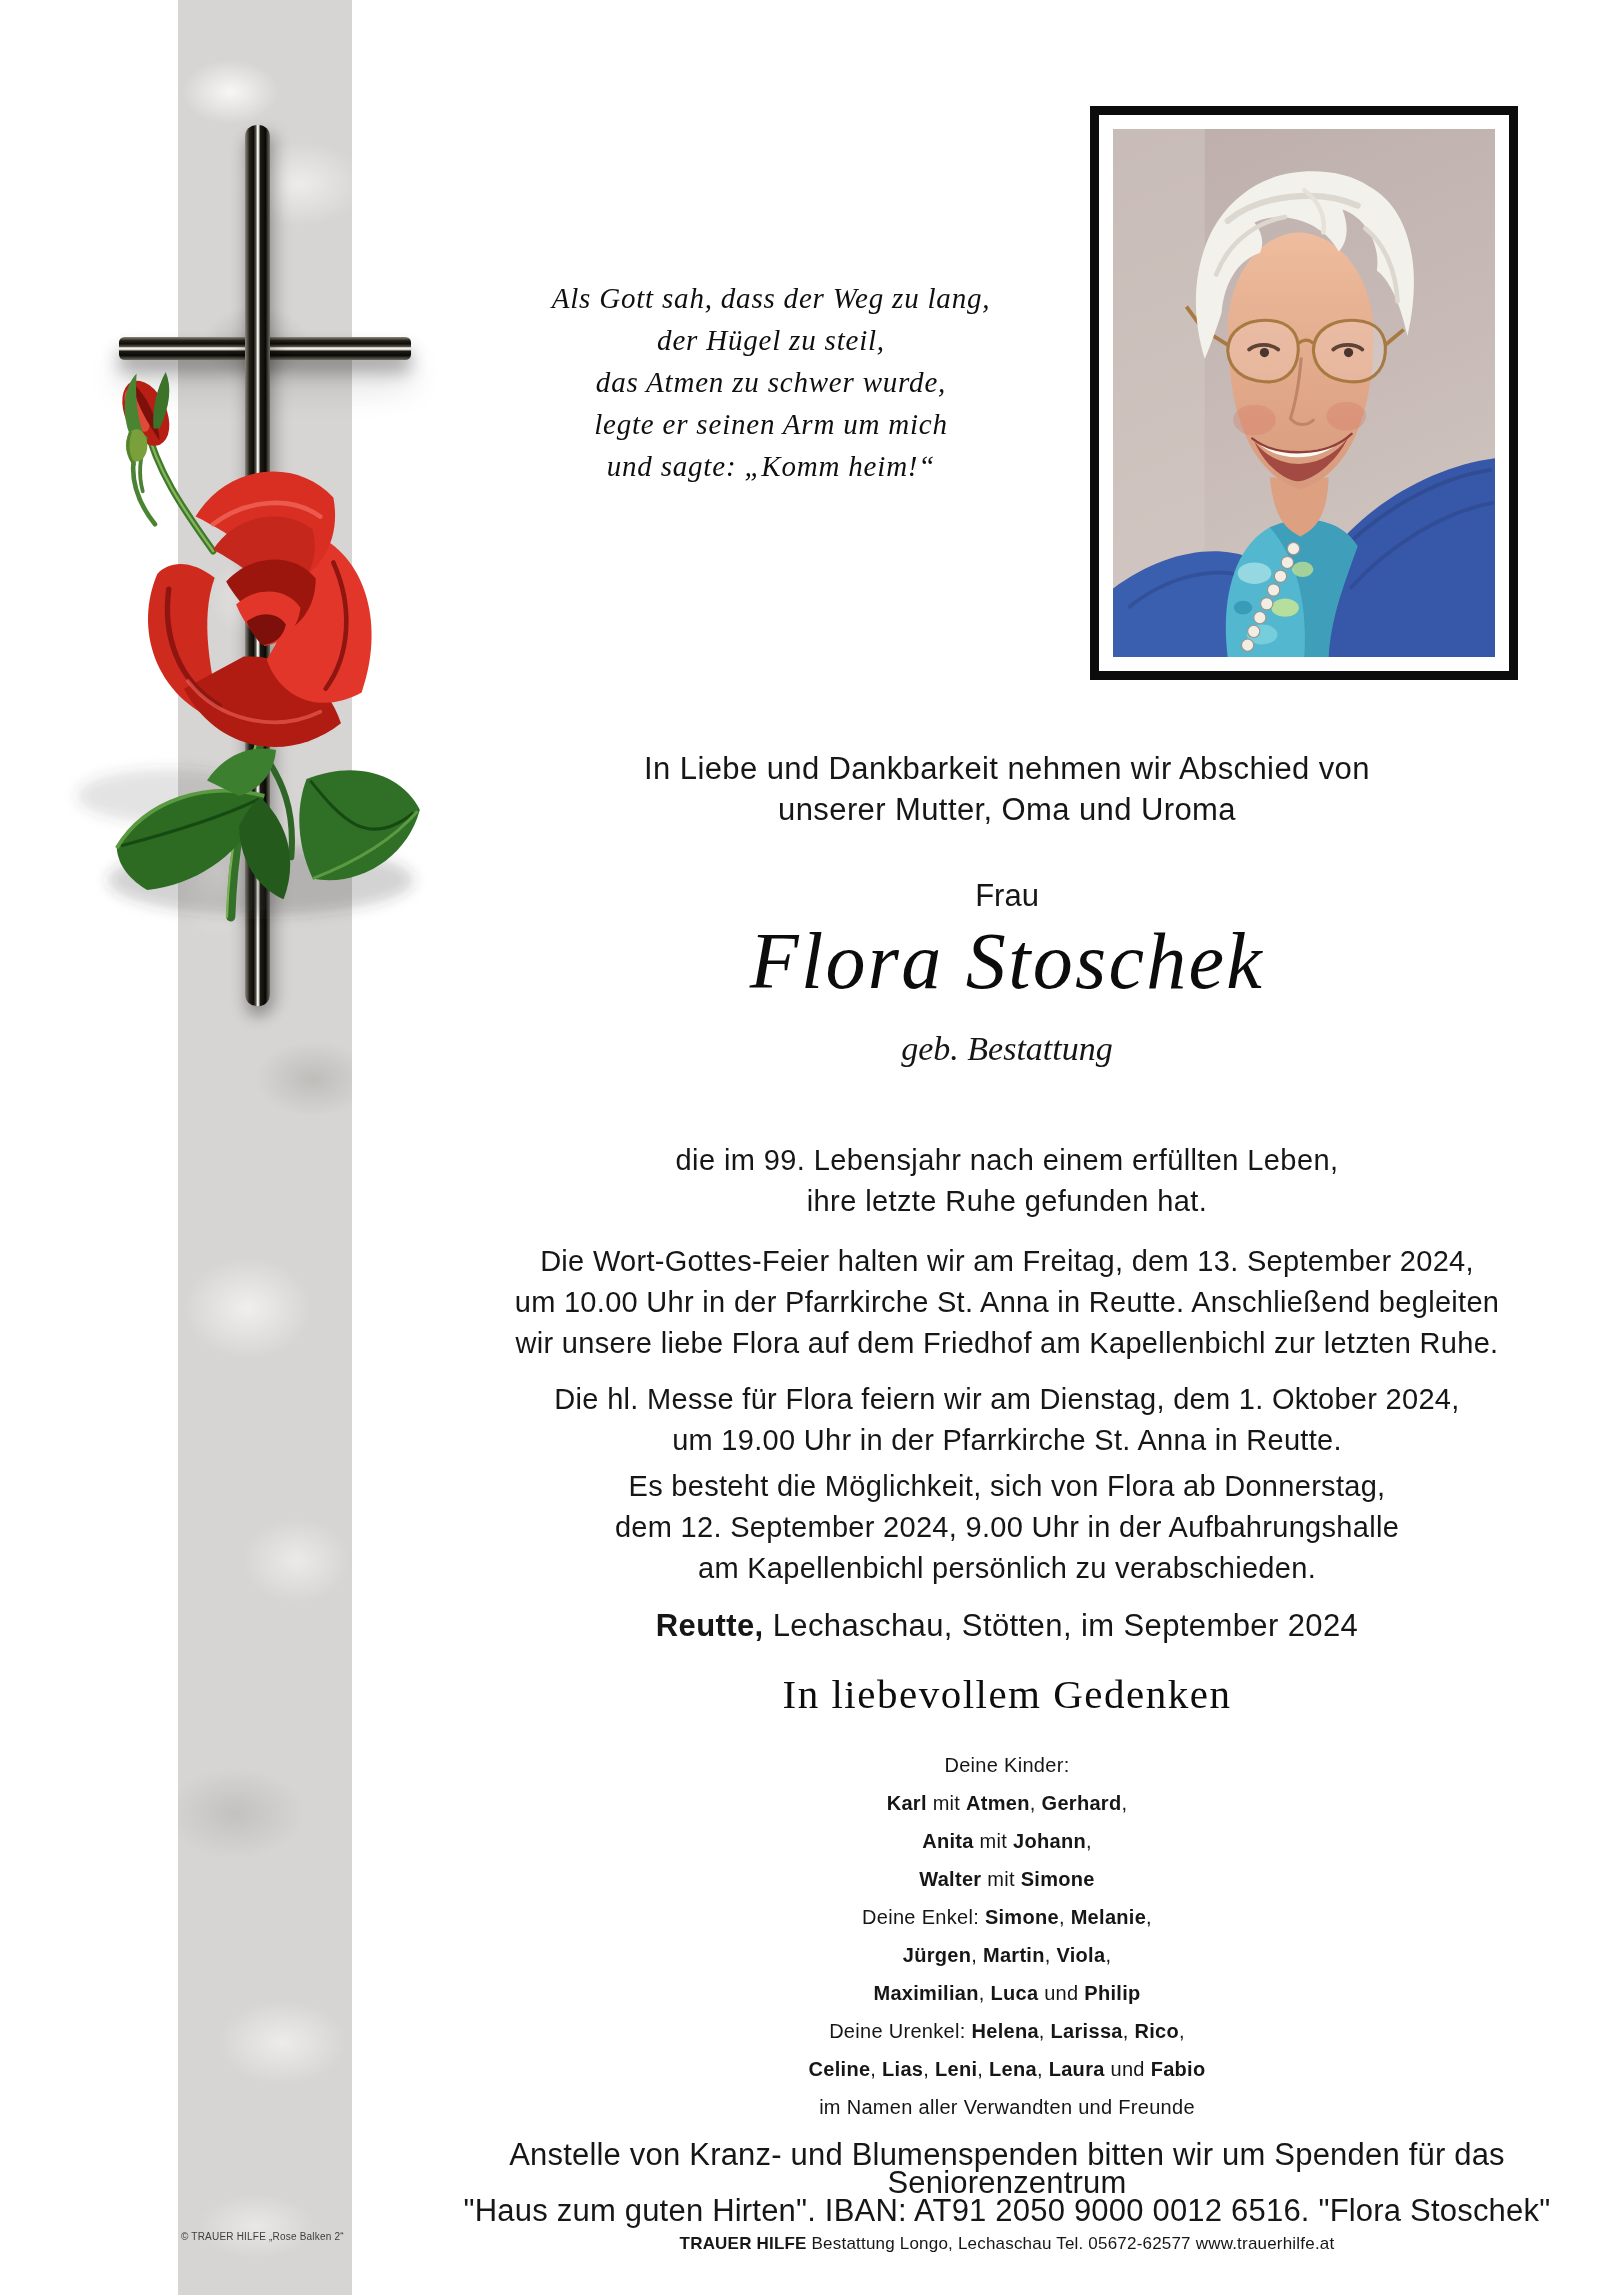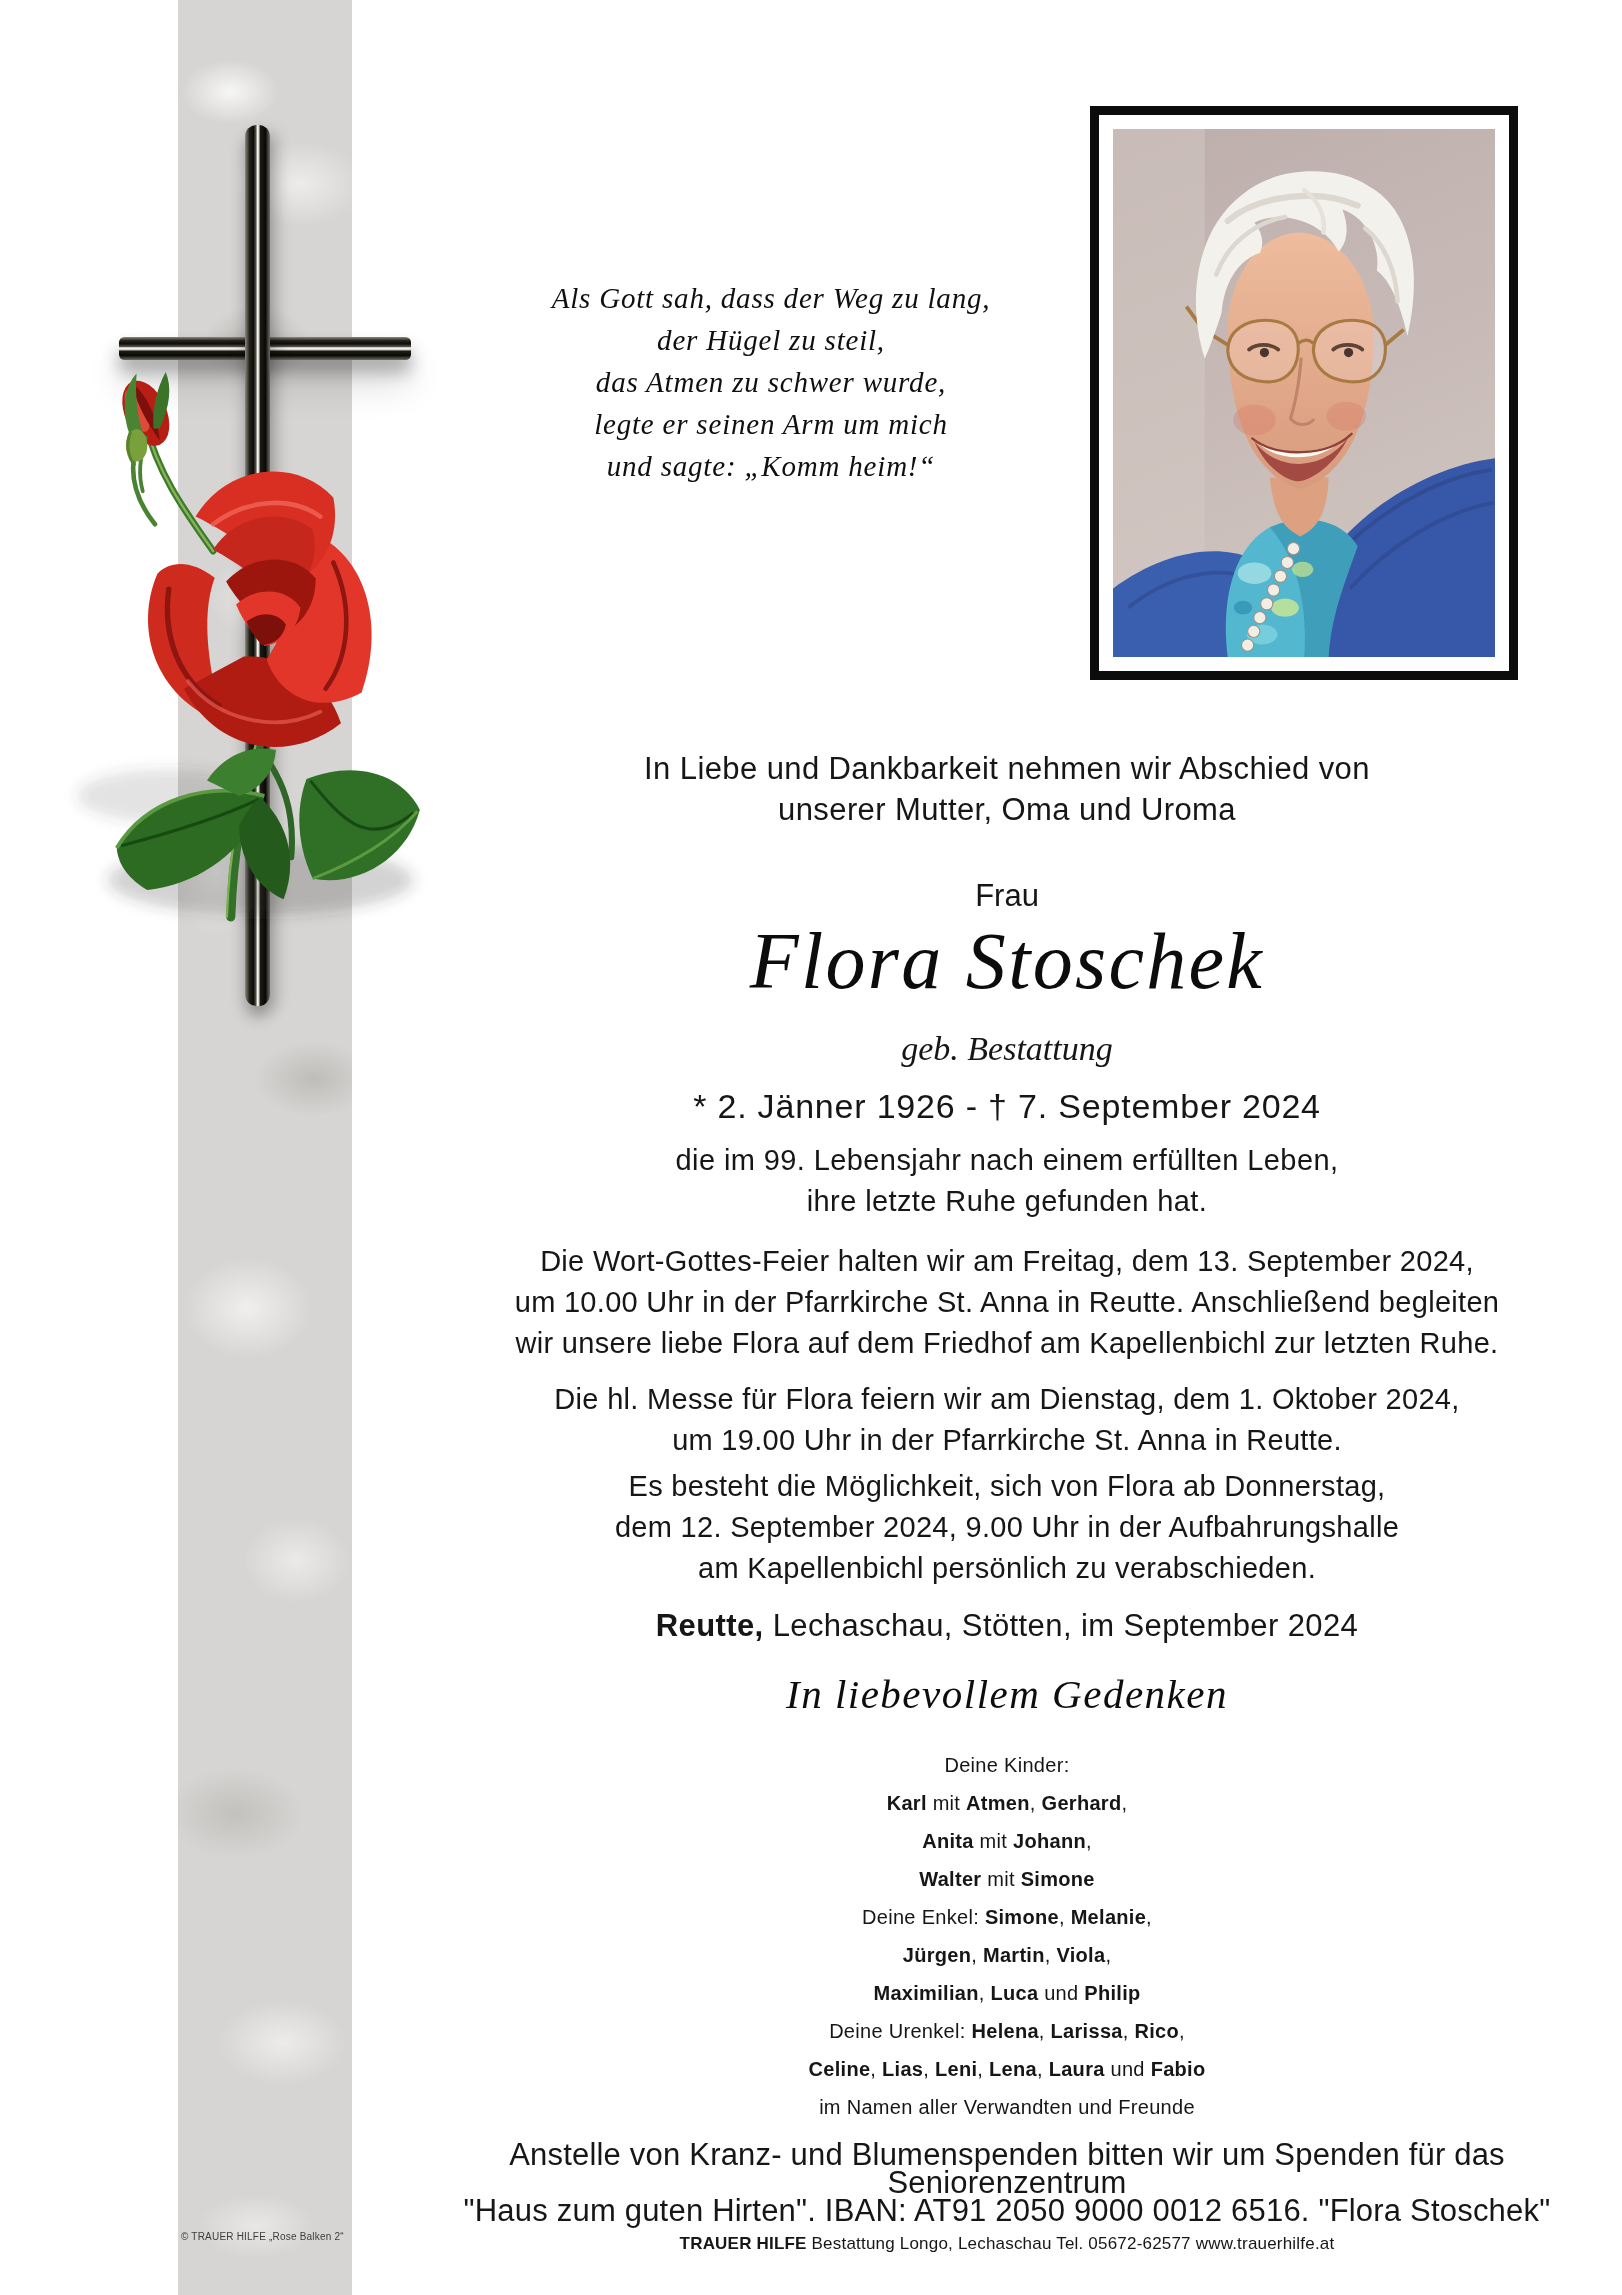--- a/index.html
+++ b/index.html
@@ -74,21 +74,21 @@
   .maiden{top:1030px;font-family:"Liberation Serif",serif;font-style:italic;font-size:34px;}
   .dates{top:1087px;font-size:34px;letter-spacing:0.8px;}
   .lifenote{top:1140px;font-size:29px;line-height:41px;letter-spacing:0.4px;}
   .para1{top:1241px;}
   .para2{top:1379px;}
   .para3{top:1466px;}
   .bodypara{font-size:29px;line-height:41px;letter-spacing:0.3px;}
   .placedate{top:1608px;font-size:31px;letter-spacing:0.4px;}
   .closing{
     top:1670px;
-    font-family:"Liberation Serif",serif;font-style:italic;
+    font-family:"Liberation Serif",serif;
     font-size:41px;letter-spacing:1.5px;color:#0d0d0d;
   }
   .family{top:1746px;font-size:20px;line-height:38px;letter-spacing:0.3px;}
   .donation{top:2141px;font-size:31px;line-height:28px;letter-spacing:0.2px;}
   .footer{top:2234px;font-size:17px;letter-spacing:0.2px;}
   .b{font-weight:bold;}
   .copyright{
     position:absolute;left:181px;top:2231px;width:168px;
     font-size:10px;color:#3c3c3c;text-align:left;letter-spacing:0.2px;
   }
@@ -251,21 +251,20 @@
       <div>In Liebe und Dankbarkeit nehmen wir Abschied von</div>
       <div>unserer Mutter, Oma und Uroma</div>
     </div>
 
   <div class="tblock main salutation">Frau</div>
 
   <div class="tblock main deceased-name">Flora Stoschek</div>
 
   <div class="tblock main maiden">geb. Bestattung</div>
 
-  <div class="tblock main dates">* 2. Jänner 1926  -  † 7. September 2024</div>
 
   <div class="tblock main lifenote">
       <div>die im 99. Lebensjahr nach einem erfüllten Leben,</div>
       <div>ihre letzte Ruhe gefunden hat.</div>
     </div>
 
   <div class="tblock main bodypara para1">
       <div>Die Wort-Gottes-Feier halten wir am Freitag, dem 13. September 2024,</div>
       <div>um 10.00 Uhr in der Pfarrkirche St. Anna in Reutte. Anschließend begleiten</div>
       <div>wir unsere liebe Flora auf dem Friedhof am Kapellenbichl zur letzten Ruhe.</div>

